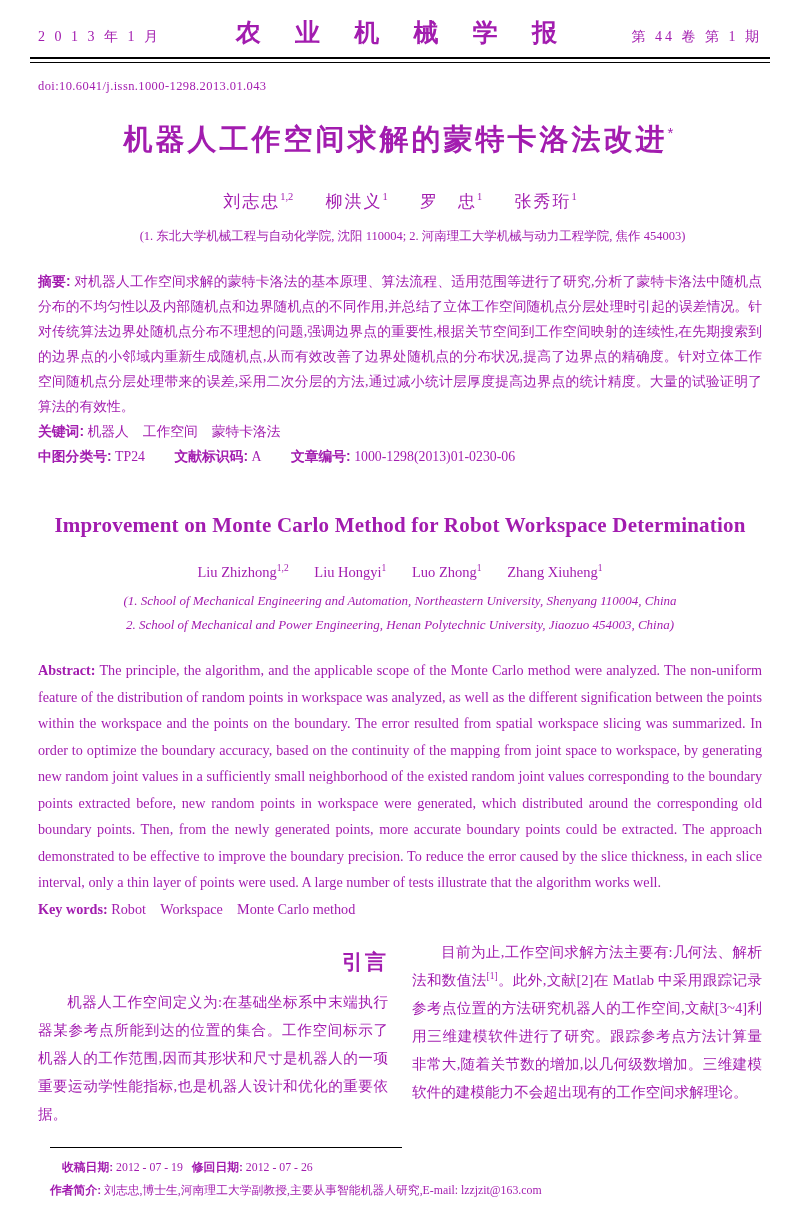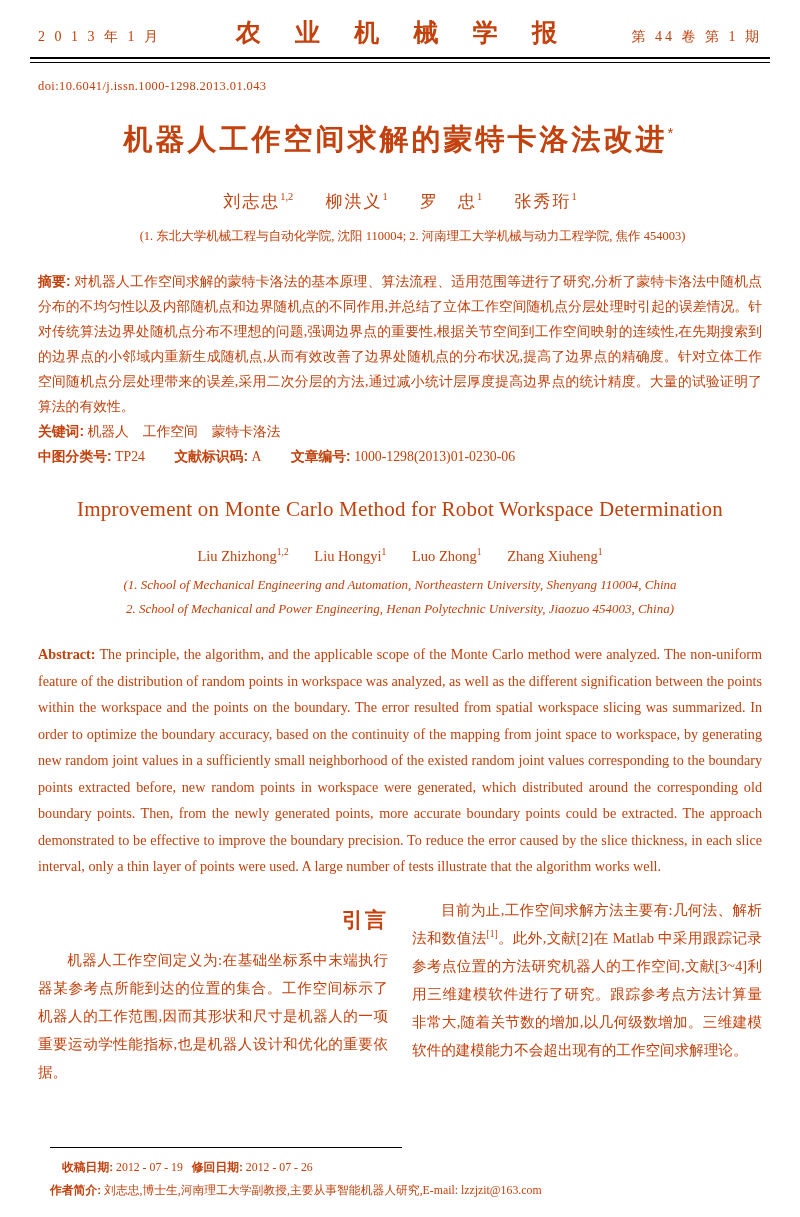--- a/index.html
+++ b/index.html
@@ -1,18 +1,18 @@
 <!DOCTYPE html>
 <html><head>
 <meta charset="utf-8">
 <style>
   html,body{margin:0;padding:0;background:#e8e8e8;}
   .page{
     width:800px;height:1217px;position:relative;margin:0 auto;
-    background:#ffffff;color:#c2410c;overflow:hidden;
+    background:#ffffff;color:#a21caf;overflow:hidden;
     font-family:"Liberation Serif","DejaVu Serif",serif;
   }
   
   .header-row{
     display:flex;justify-content:space-between;align-items:baseline;
     padding:16px 38px 4px 38px;
   }
   .header-side{font-size:14px;letter-spacing:3px;white-space:nowrap;}
   .journal-title{
     font-size:25px;font-weight:bold;letter-spacing:14px;white-space:nowrap;
@@ -45,21 +45,21 @@
     font-weight:bold;
     font-family:"Liberation Sans","DejaVu Sans",sans-serif;
     margin-top:21px;
   }
   .cn-kw-line{margin:0 38px;font-size:13.8px;line-height:25px;}
   .cn-clc-line{margin:0 38px;font-size:13.8px;line-height:25px;}
   .cn-clc-line .seg{margin-right:26px;}
 
   
   .en-title{
-    margin-top:28px;text-align:center;font-size:21px;font-weight:normal;
+    margin-top:44px;text-align:center;font-size:21px;font-weight:bold;
     letter-spacing:0.2px;
   }
   .en-authors{margin-top:26px;text-align:center;font-size:14.5px;}
   .en-authors .author{margin:0 11px;}
   .en-authors sup{font-size:9.5px;}
   .en-affil{text-align:center;font-size:13px;font-style:italic;line-height:24px;margin-top:8px;}
 
   
   .en-abstract{
     margin:20px 38px 0 38px;font-size:14.2px;line-height:26.5px;text-align:justify;
@@ -139,20 +139,24 @@
   <div class="en-affil">
     <div>(1. School of Mechanical Engineering and Automation, Northeastern University, Shenyang 110004, China</div>
     <div>2. School of Mechanical and Power Engineering, Henan Polytechnic University, Jiaozuo 454003, China)</div>
   </div>
 
   <div class="en-abstract">
     <span class="label-hei" style="font-family:'Liberation Serif','DejaVu Serif',serif;">Abstract:</span>
     <span>The principle, the algorithm, and the applicable scope of the Monte Carlo method were analyzed. The non-uniform feature of the distribution of random points in workspace was analyzed, as well as the different signification between the points within the workspace and the points on the boundary. The error resulted from spatial workspace slicing was summarized. In order to optimize the boundary accuracy, based on the continuity of the mapping from joint space to workspace, by generating new random joint values in a sufficiently small neighborhood of the existed random joint values corresponding to the boundary points extracted before, new random points in workspace were generated, which distributed around the corresponding old boundary points. Then, from the newly generated points, more accurate boundary points could be extracted. The approach demonstrated to be effective to improve the boundary precision. To reduce the error caused by the slice thickness, in each slice interval, only a thin layer of points were used. A large number of tests illustrate that the algorithm works well.</span>
   </div>
 
+  <div class="en-kw-line">
+    <span class="label-hei" style="font-family:'Liberation Serif','DejaVu Serif',serif;">Key words:</span>
+    <span>Robot Workspace Monte Carlo method</span>
+  </div>
 
   <div class="columns">
     <div class="col">
       <div class="intro-heading">引言</div>
       <p class="para">机器人工作空间定义为:在基础坐标系中末端执行器某参考点所能到达的位置的集合。工作空间标示了机器人的工作范围,因而其形状和尺寸是机器人的一项重要运动学性能指标,也是机器人设计和优化的重要依据。</p>
     </div>
     <div class="col">
       <p class="para"><span>目前为止,工作空间求解方法主要有:几何法、解析法和数值法</span><sup>[1]</sup><span>。此外,文献[2]在 Matlab 中采用跟踪记录参考点位置的方法研究机器人的工作空间,文献[3~4]利用三维建模软件进行了研究。跟踪参考点方法计算量非常大,随着关节数的增加,以几何级数增加。三维建模软件的建模能力不会超出现有的工作空间求解理论。</span></p>
     </div>
   </div>

